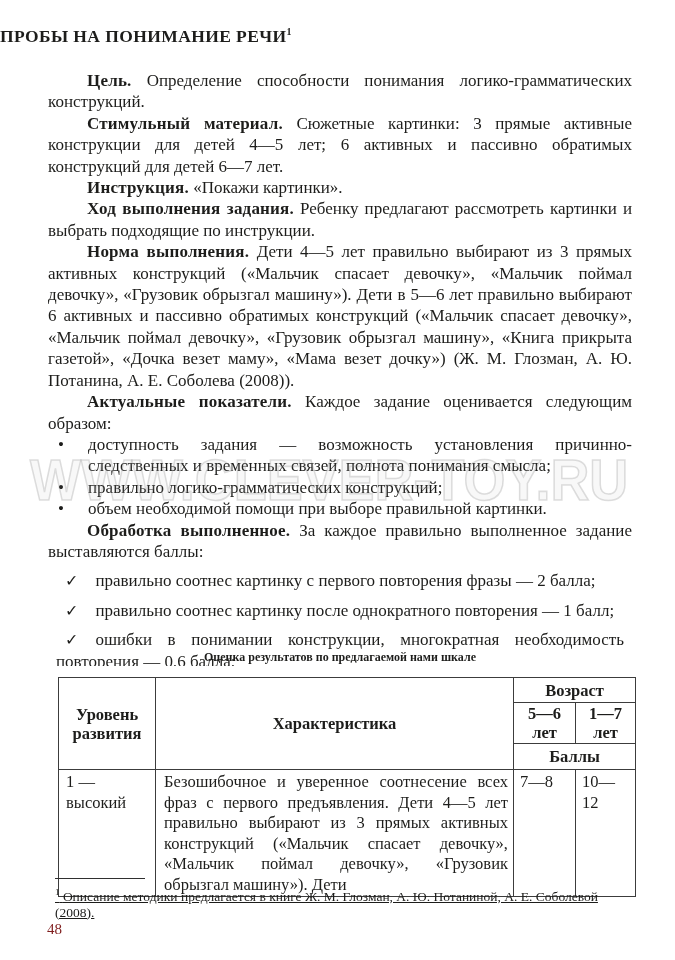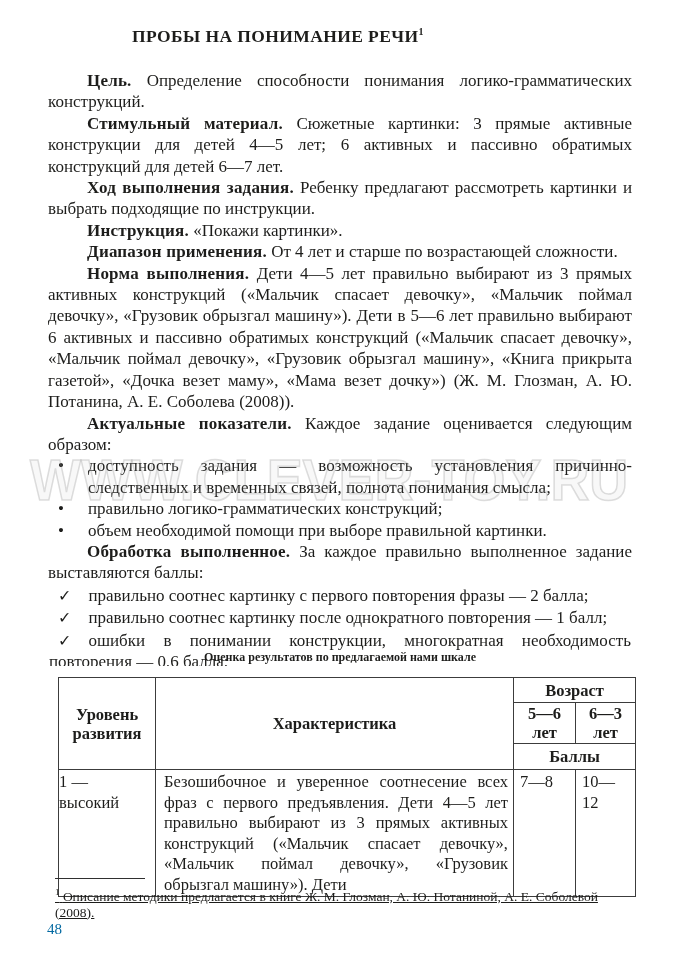--- a/index.html
+++ b/index.html
@@ -8,42 +8,41 @@
     width: 675px;
     height: 960px;
     background: #ffffff;
     font-family: "Liberation Serif", "DejaVu Serif", serif;
     color: #1d1d1b;
     overflow: hidden;
   }
   .doc-title {
     position: absolute;
     top: 26px; left: 0; width: 556px;
-    text-align: center;
     font-size: 17.5px;
     font-weight: bold;
     letter-spacing: 0.4px;
     margin: 0;
   }
   .doc-title sup { font-size: 10px; }
   .body-text {
     position: absolute;
     top: 70px; left: 48px; width: 584px;
     max-height: 596px;
     overflow: hidden;
     font-size: 17px;
     line-height: 21.4px;
     text-align: justify;
     hyphens: auto;
   }
   .para { margin: 0; text-indent: 39px; }
   .para b { letter-spacing: 0.2px; }
   .bullet { position: relative; margin: 0; padding-left: 40px; }
   .bullet .bullet-marker { position: absolute; left: 10px; top: 0; }
-  .check { margin: 1px; }
+  .check { margin: 8px; }
   .check .check-marker {
     display: inline-block;
     margin-left: 9px;
     margin-right: 17px;
     font-size: 16px;
   }
   .table-block { position: absolute; top: 650px; left: 48px; width: 584px; }
   .table-caption {
     text-align: center;
     font-weight: bold;
@@ -65,21 +64,21 @@
   .score-table th { font-weight: bold; line-height: 19px; }
   .th-age { height: 22px; }
   .th-age-sub { line-height: 18px; }
   .th-points { height: 23px; }
   .score-table td {
     vertical-align: top;
     text-align: left;
     line-height: 20.5px;
     padding-top: 2px;
   }
-  td.cell-level { padding-left: 0; }
+  td.cell-level { padding-left: 7px; }
   td.cell-char { text-align: justify; padding-left: 8px; hyphens: auto; }
   td.cell-score { padding-left: 6px; }
   .col-level { width: 97px; }
   .col-char { width: 358px; }
   .col-a1 { width: 62px; }
   .col-a2 { width: 60px; }
   .footnote {
     position: absolute;
     left: 55px; top: 878px; width: 575px;
     font-size: 13.5px;
@@ -89,21 +88,21 @@
   .footnote-rule {
     width: 90px; height: 0;
     border-top: 1.5px solid #2f2f2f;
     margin-bottom: 5px;
   }
   .footnote sup { font-size: 9px; }
   .page-number {
     position: absolute;
     left: 47px; top: 921px;
     font-size: 15px;
-    color: #0369a1;
+    color: #7f1d1d;
   }
   .watermark {
     position: absolute;
     top: 446px; left: 30px;
     width: 615px;
     text-align: left;
     font-family: "Liberation Sans", "DejaVu Sans", sans-serif;
     font-weight: bold;
     font-size: 58px;
     white-space: nowrap;
@@ -121,23 +120,22 @@
 
 <div class="page">
 
   <div class="watermark">WWW.CLEVER-TOY.RU</div>
 
   <h1 class="doc-title"><span>ПРОБЫ НА ПОНИМАНИЕ РЕЧИ</span><sup>1</sup></h1>
 
   <div class="body-text">
     <p class="para"><b>Цель.</b> <span>Определение способности понимания логико-грамматических конструкций.</span></p>
     <p class="para"><b>Стимульный материал.</b> <span>Сюжетные картинки: 3 прямые активные конструкции для детей 4—5 лет; 6 активных и пассивно обратимых конструкций для детей 6—7 лет.</span></p>
+    <p class="para"><b>Инструкция.</b> <span>«Покажи картинки».</span></p>
     <p class="para"><b>Ход выполнения задания.</b> <span>Ребенку предлагают рассмотреть картинки и выбрать подходящие по инструкции.</span></p>
-    <p class="para"><b>Инструкция.</b> <span>«Покажи картинки».</span></p>
-    <p class="para"><b>Диапазон применения.</b> <span>От 4 лет и старше по возрастающей сложности.</span></p>
     <p class="para"><b>Норма выполнения.</b> <span>Дети 4—5 лет правильно выбирают из 3 прямых активных конструкций («Мальчик спасает девочку», «Мальчик поймал девочку», «Грузовик обрызгал машину»). Дети в 5—6 лет правильно выбирают 6 активных и пассивно обратимых конструкций («Мальчик спасает девочку», «Мальчик поймал девочку», «Грузовик обрызгал машину», «Книга прикрыта газетой», «Дочка везет маму», «Мама везет дочку») (Ж. М. Глозман, А. Ю. Потанина, А. Е. Соболева (2008)).</span></p>
     <p class="para"><b>Актуальные показатели.</b> <span>Каждое задание оценивается следующим образом:</span></p>
 
     <p class="bullet"><span class="bullet-marker">•</span><span>доступность задания — возможность установления причинно-следственных и временных связей, полнота понимания смысла;</span></p>
     <p class="bullet"><span class="bullet-marker">•</span><span>правильно логико-грамматических конструкций;</span></p>
     <p class="bullet"><span class="bullet-marker">•</span><span>объем необходимой помощи при выборе правильной картинки.</span></p>
 
     <p class="para"><b>Обработка выполненное.</b> <span>За каждое правильно выполненное задание выставляются баллы:</span></p>
 
     <p class="check"><span class="check-marker">✓</span><span>правильно соотнес картинку с первого повторения фразы — 2 балла;</span></p>
@@ -156,21 +154,21 @@
           <col class="col-a2">
       </colgroup>
       <tbody>
         <tr>
           <th rowspan="3">Уровень развития</th>
           <th rowspan="3">Характеристика</th>
           <th colspan="2" class="th-age">Возраст</th>
         </tr>
         <tr>
           <th class="th-age-sub">5—6 лет</th>
-          <th class="th-age-sub">6—3 лет</th>
+          <th class="th-age-sub">1—7 лет</th>
         </tr>
         <tr>
           <th colspan="2" class="th-points">Баллы</th>
         </tr>
         <tr>
           <td class="cell-level">1 — высокий</td>
           <td class="cell-char">Безошибочное и уверенное соотнесение всех фраз с первого предъявления. Дети 4—5 лет правильно выбирают из 3 прямых активных конструкций («Мальчик спасает девочку», «Мальчик поймал девочку», «Грузовик обрызгал машину»). Дети</td>
           <td class="cell-score">7—8</td>
           <td class="cell-score">10—12</td>
         </tr>

